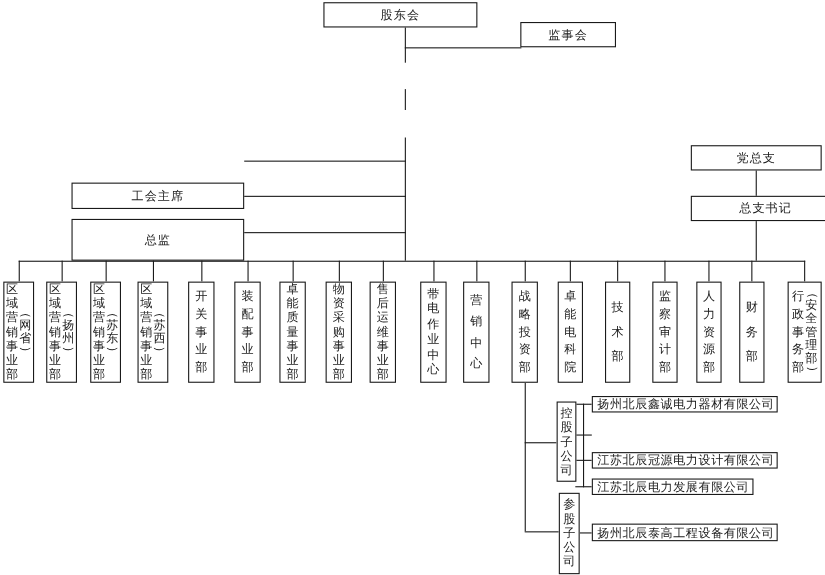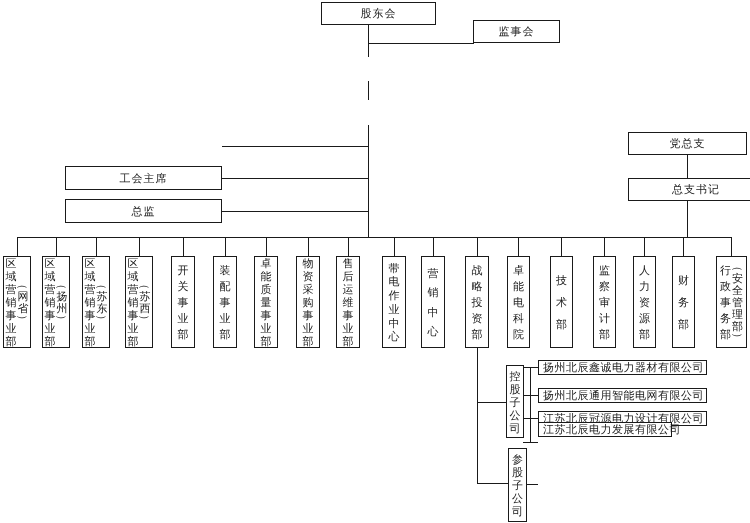--- a/index.html
+++ b/index.html
@@ -35,25 +35,25 @@
   .vcol span.rot{transform:rotate(90deg);}
   .vfit{justify-content:center;}
   .vsub{justify-content:center;gap:0;}
   .line{position:absolute;background:#1a1a1a;}
 </style>
 </head>
 <body>
 
 <div id="stage">
 
-  <div class="hbox" style="left:321px;top:2px;width:115px;height:23px">股东会</div>
+  <div class="hbox" style="left:294px;top:2px;width:140px;height:23px">股东会</div>
   <div class="hbox" style="left:473px;top:20px;width:87px;height:23px">监事会</div>
 
   <div class="hbox" style="left:65px;top:166px;width:157px;height:24px">工会主席</div>
-  <div class="hbox" style="left:65px;top:199px;width:157px;height:24px">总监</div>
+  <div class="hbox" style="left:65px;top:199px;width:157px;height:38px">总监</div>
 
   <div class="hbox" style="left:628px;top:132px;width:119px;height:23px">党总支</div>
   <div class="hbox" style="left:628px;top:178px;width:136px;height:23px">总支书记</div>
 
   <div class="line" style="left:368px;top:25px;width:1px;height:32px"></div>
   <div class="line" style="left:368px;top:43px;width:106px;height:1px"></div>
   <div class="line" style="left:368px;top:81px;width:1px;height:19px"></div>
   <div class="line" style="left:368px;top:125px;width:1px;height:112px"></div>
   <div class="line" style="left:222px;top:146px;width:147px;height:1px"></div>
   <div class="line" style="left:222px;top:178px;width:147px;height:1px"></div>
@@ -310,17 +310,17 @@
     <div class="vcol vfit" style="gap: 1.16667px;">
         <span>参</span>
         <span>股</span>
         <span>子</span>
         <span>公</span>
         <span>司</span>
       </div>
   </div>
 
   <div class="cbox" style="left:538px;top:360px;width:169px;height:15px">扬州北辰鑫诚电力器材有限公司</div>
-  <div class="cbox" style="left:538px;top:388px;width:169px;height:15px">扬州北辰通用智能电网有限公司</div>
   <div class="cbox" style="left:538px;top:411px;width:169px;height:15px">江苏北辰冠源电力设计有限公司</div>
-  <div class="cbox" style="left:538px;top:422px;width:134px;height:15px">江苏北辰电力发展有限公司</div>
+  <div class="cbox" style="left:538px;top:435px;width:147px;height:15px">江苏北辰电力发展有限公司</div>
+  <div class="cbox" style="left:538px;top:476px;width:169px;height:16px">扬州北辰泰高工程设备有限公司</div>
 
 </div>
 
 </body></html>

